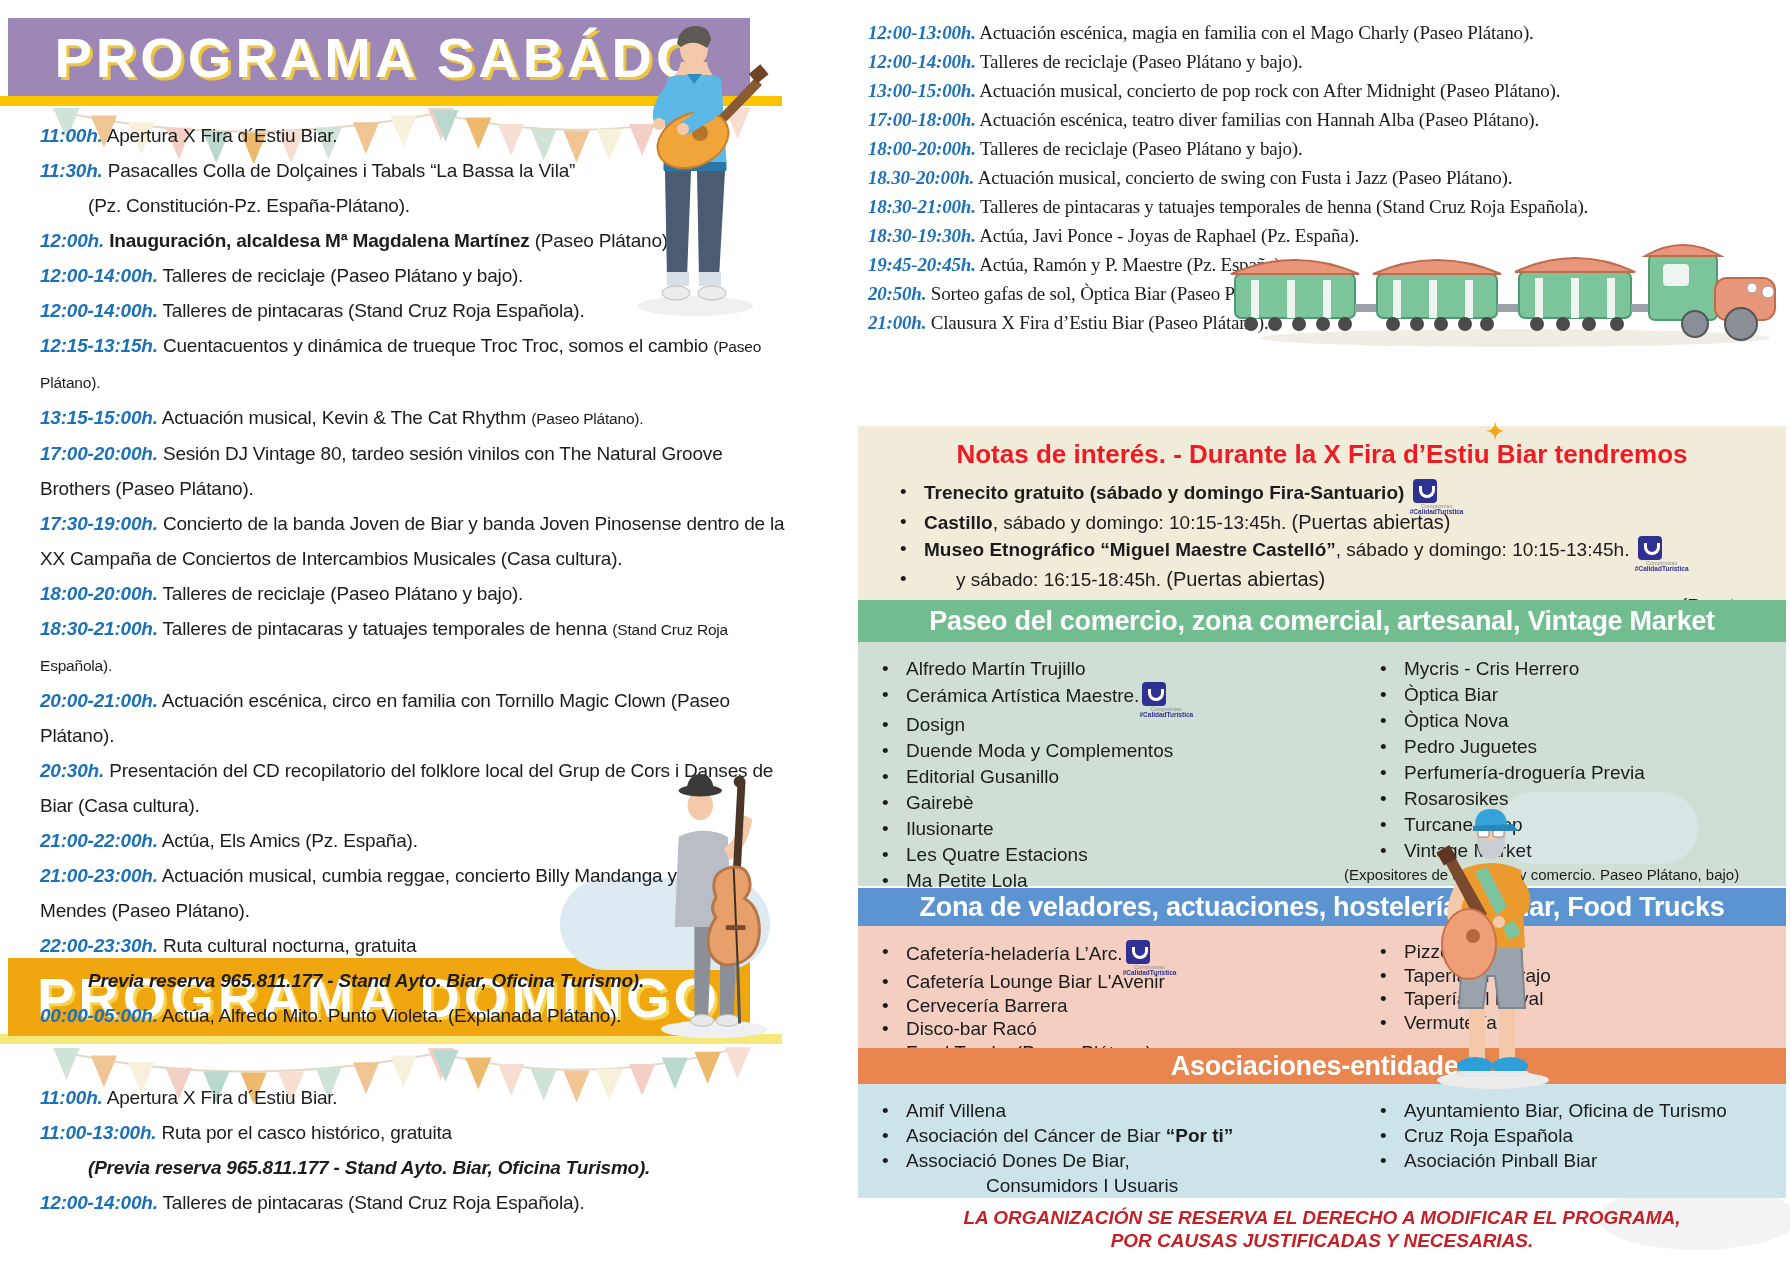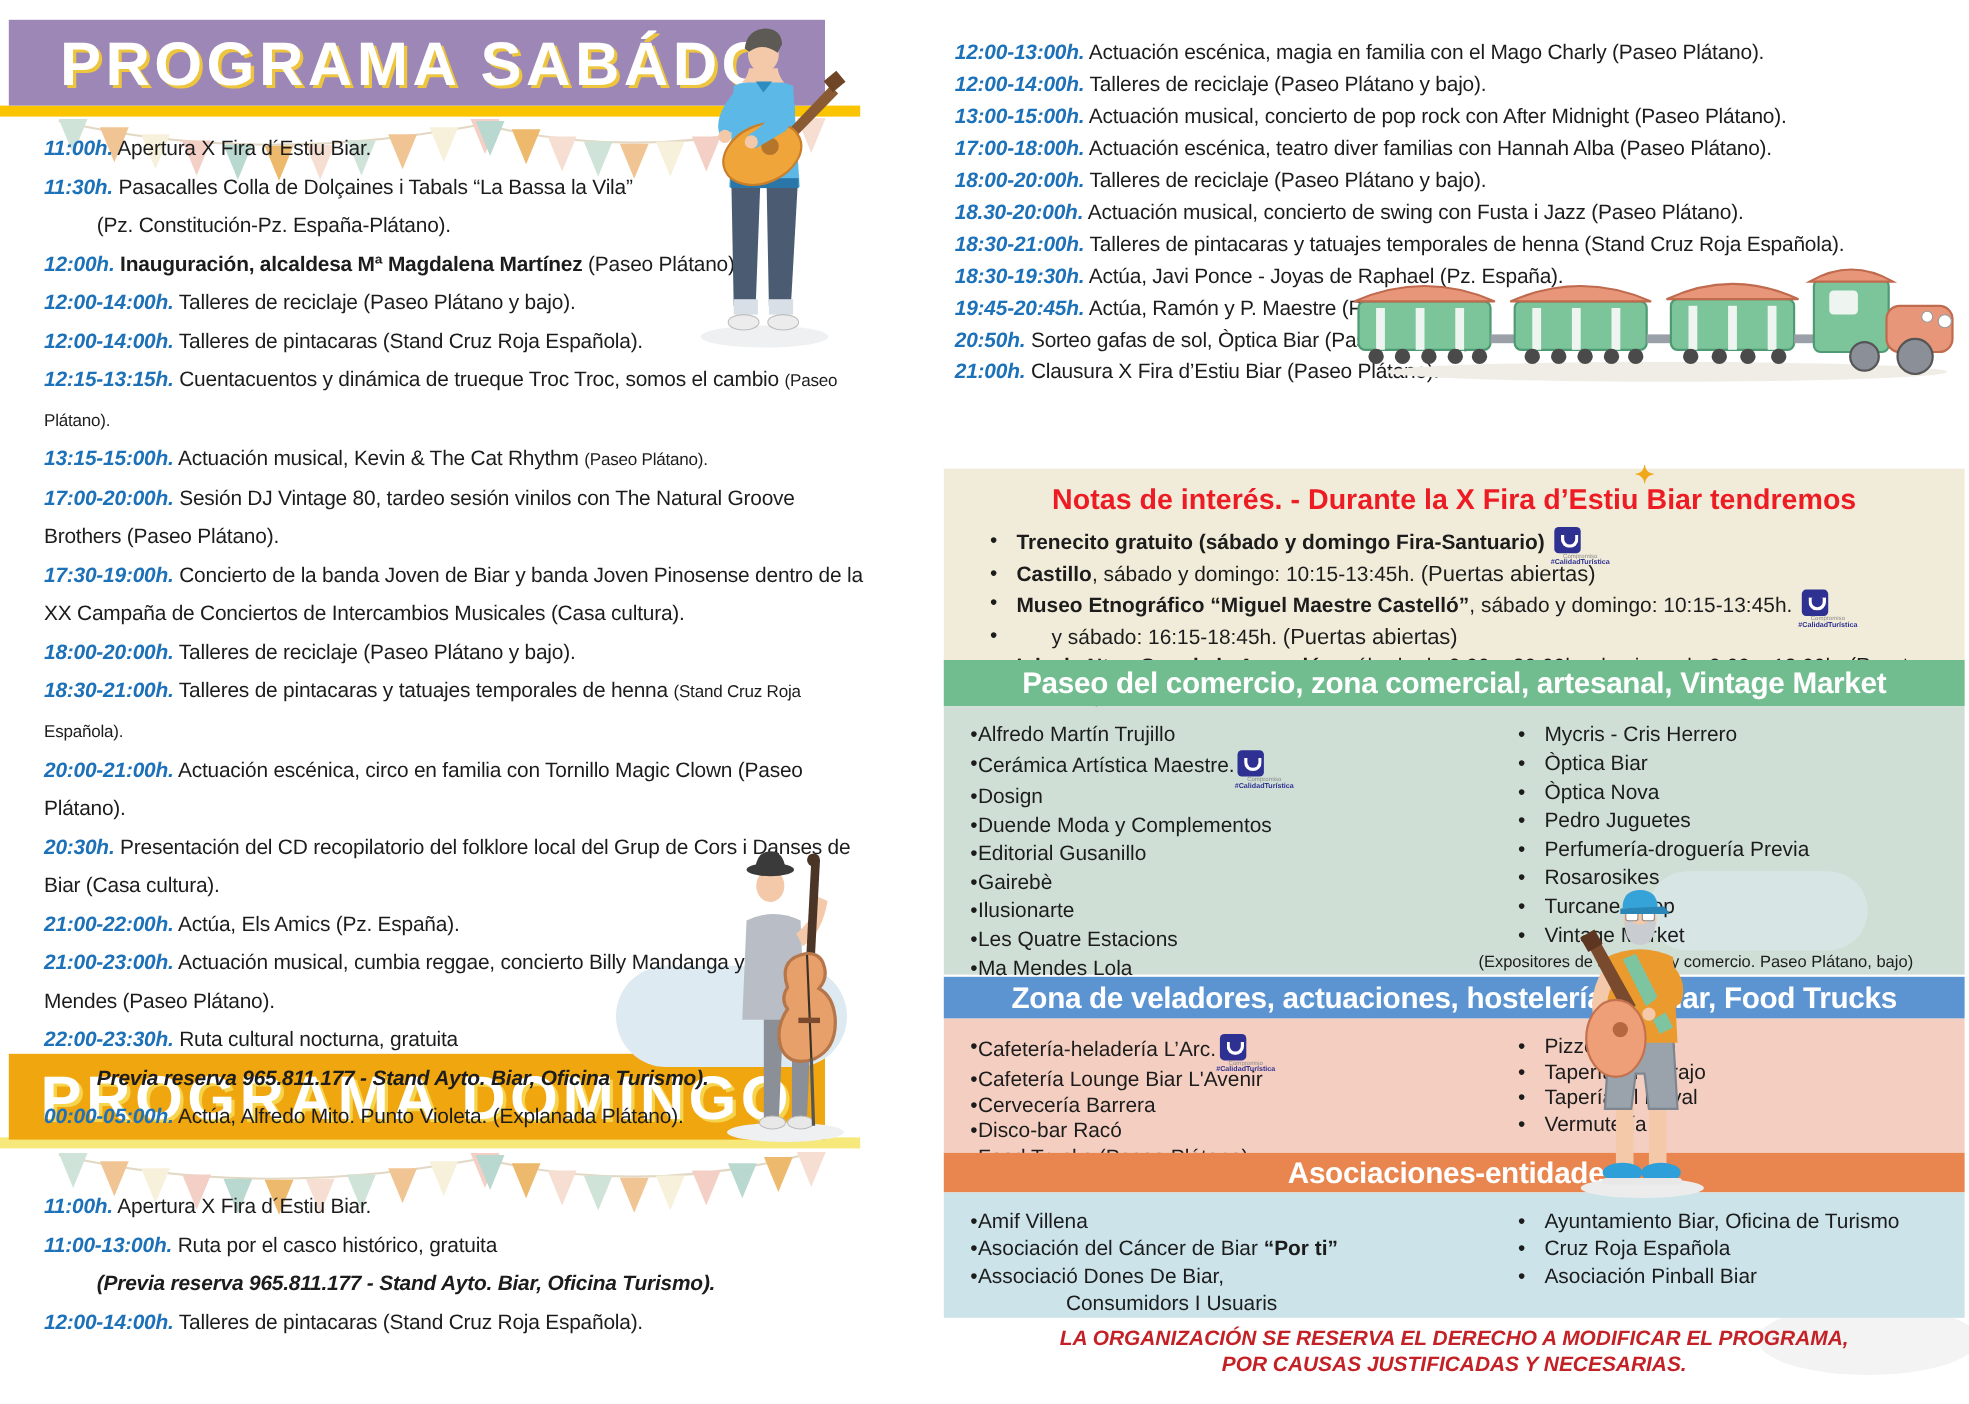--- a/index.html
+++ b/index.html
@@ -23,21 +23,21 @@
   #sat-strip{top:96px;background:var(--yellow);}
   #dom-strip{top:1034px;background:var(--palestrip);}
   .bunting{position:absolute;left:30px;width:730px;height:78px;z-index:1;}
   #sat-bunting{top:100px;}
   #dom-bunting{top:1040px;}
 
   
   .sched{position:absolute;font-size:19px;letter-spacing:-0.2px;line-height:35px;z-index:2;}
   #sat-sched{left:40px;top:118px;width:745px;}
   #dom-sched-left{left:40px;top:1080px;width:745px;}
-  #dom-sched-right{left:868px;top:34px;width:900px;line-height:29px;}
+  #dom-sched-right{left:868px;top:18px;width:900px;line-height:29px;font-family:Liberation Serif, serif;}
   .sched-item .time{color:var(--blue);font-weight:bold;font-style:italic;}
   .sched-item .seg:empty{display:none !important;}
   .sched-item .small{font-size:15.5px;}
   .sched-item .line2{display:block;padding-left:48px;}
   .sched-item .line2.reserve{font-weight:bold;font-style:italic;}
 
   
   .panel{position:absolute;left:858px;width:928px;z-index:1;}
   #notes-box{top:382px;height:216px;background:var(--beige);margin-top:44px;}
   .notes-title{margin-top:13px;text-align:center;font-size:26px;font-weight:bold;color:var(--red);position:relative;}
@@ -57,21 +57,21 @@
 
   #commerce-body{top:642px;height:244px;background:var(--greenbody);}
   #food-body{top:926px;height:122px;background:var(--pinkbody);}
   #assoc-body{top:1084px;height:114px;background:var(--ltbluebody);}
 
   .col-a{position:absolute;left:0;top:14px;width:480px;z-index:1;}
   .col-b{position:absolute;left:502px;top:14px;width:420px;z-index:1;}
   .list{font-size:19px;line-height:26px;}
   #food-body .list{line-height:23.5px;}
   #assoc-body .list{line-height:25px;}
-  .li{position:relative;padding-left:31px;}
+  .li{position:relative;padding-left:48px;}
   .col-b .li{padding-left:44px;}
   .li::before{content:"•";position:absolute;left:24px;top:0;}
   .col-b .li::before{left:20px;}
   .li .seg:empty{display:none !important;}
   .li .line2{display:block;padding-left:80px;}
   .li .line2:empty{display:none;}
   .footnote{margin-left:-16px;font-size:15px;line-height:22px;}
 
   
   .q-logo{display:inline-block;vertical-align:middle;position:relative;width:30px;height:30px;margin-left:3px;}
@@ -504,21 +504,21 @@
         <span class="seg">Ilusionarte</span>
         
       </div>
 
       <div class="li">
         <span class="seg">Les Quatre Estacions</span>
         
       </div>
 
       <div class="li">
-        <span class="seg">Ma Mendes Lola</span>
+        <span class="seg">Ma Petite Lola</span>
         
       </div>
     </div>
   <div class="col-b list">
     <div>
 
         <div class="li">
           <span class="seg">Mycris - Cris Herrero</span>
           
         </div>

